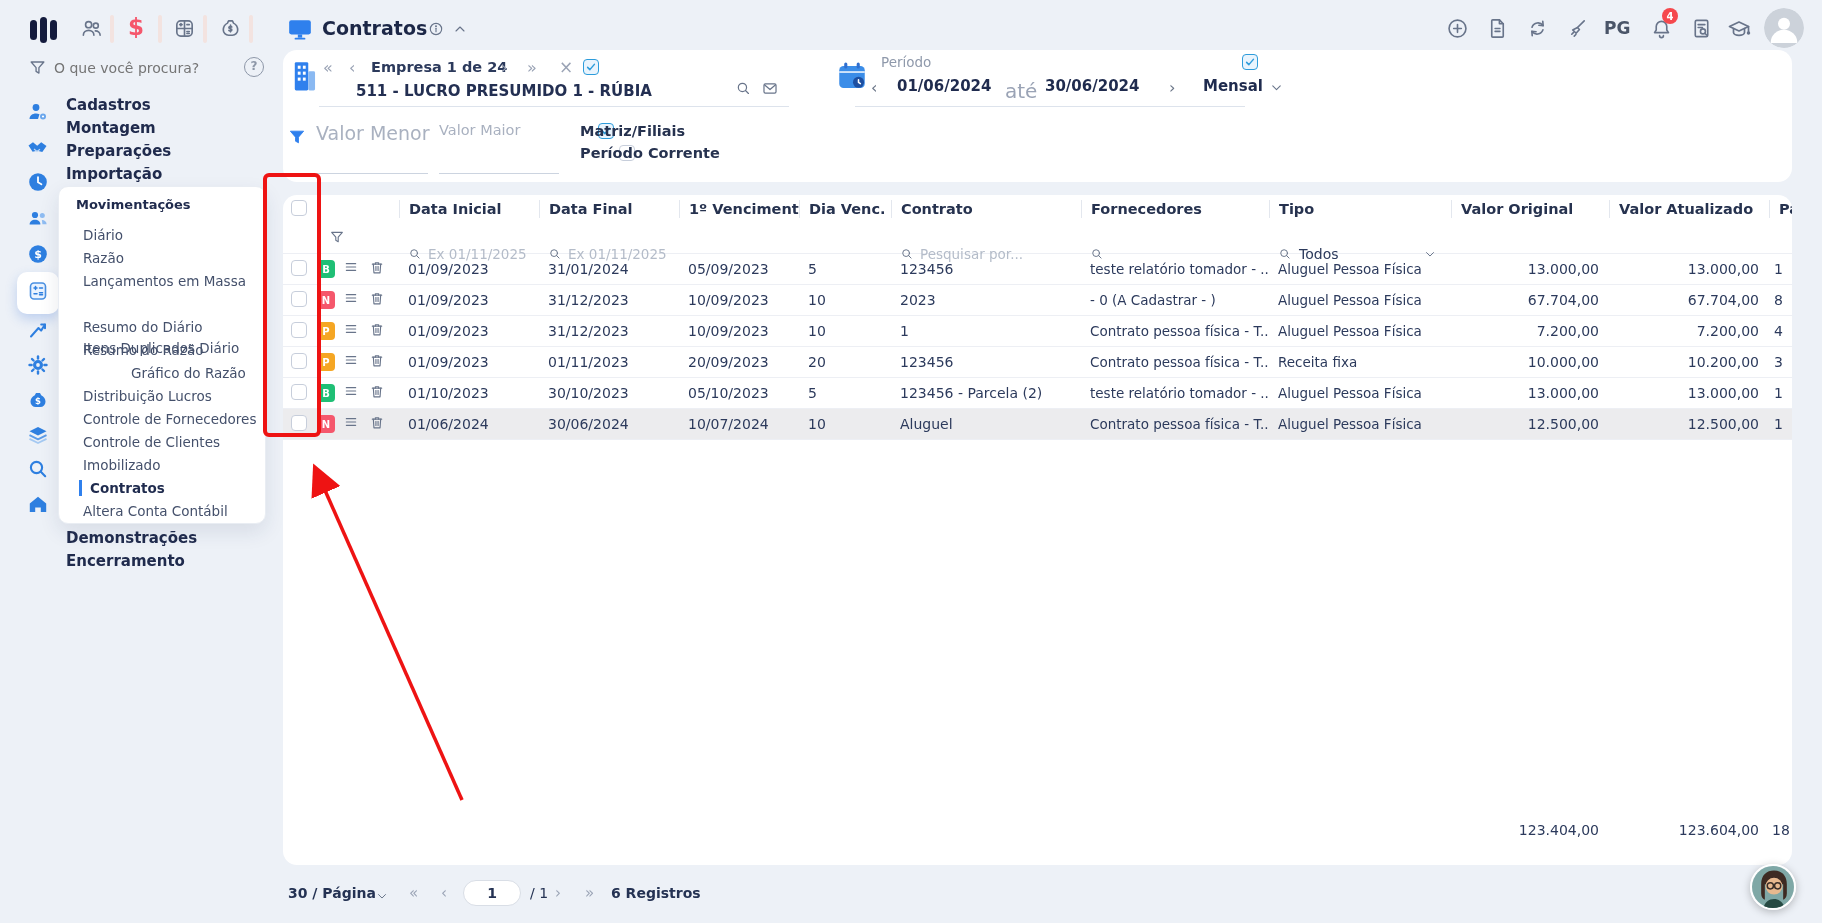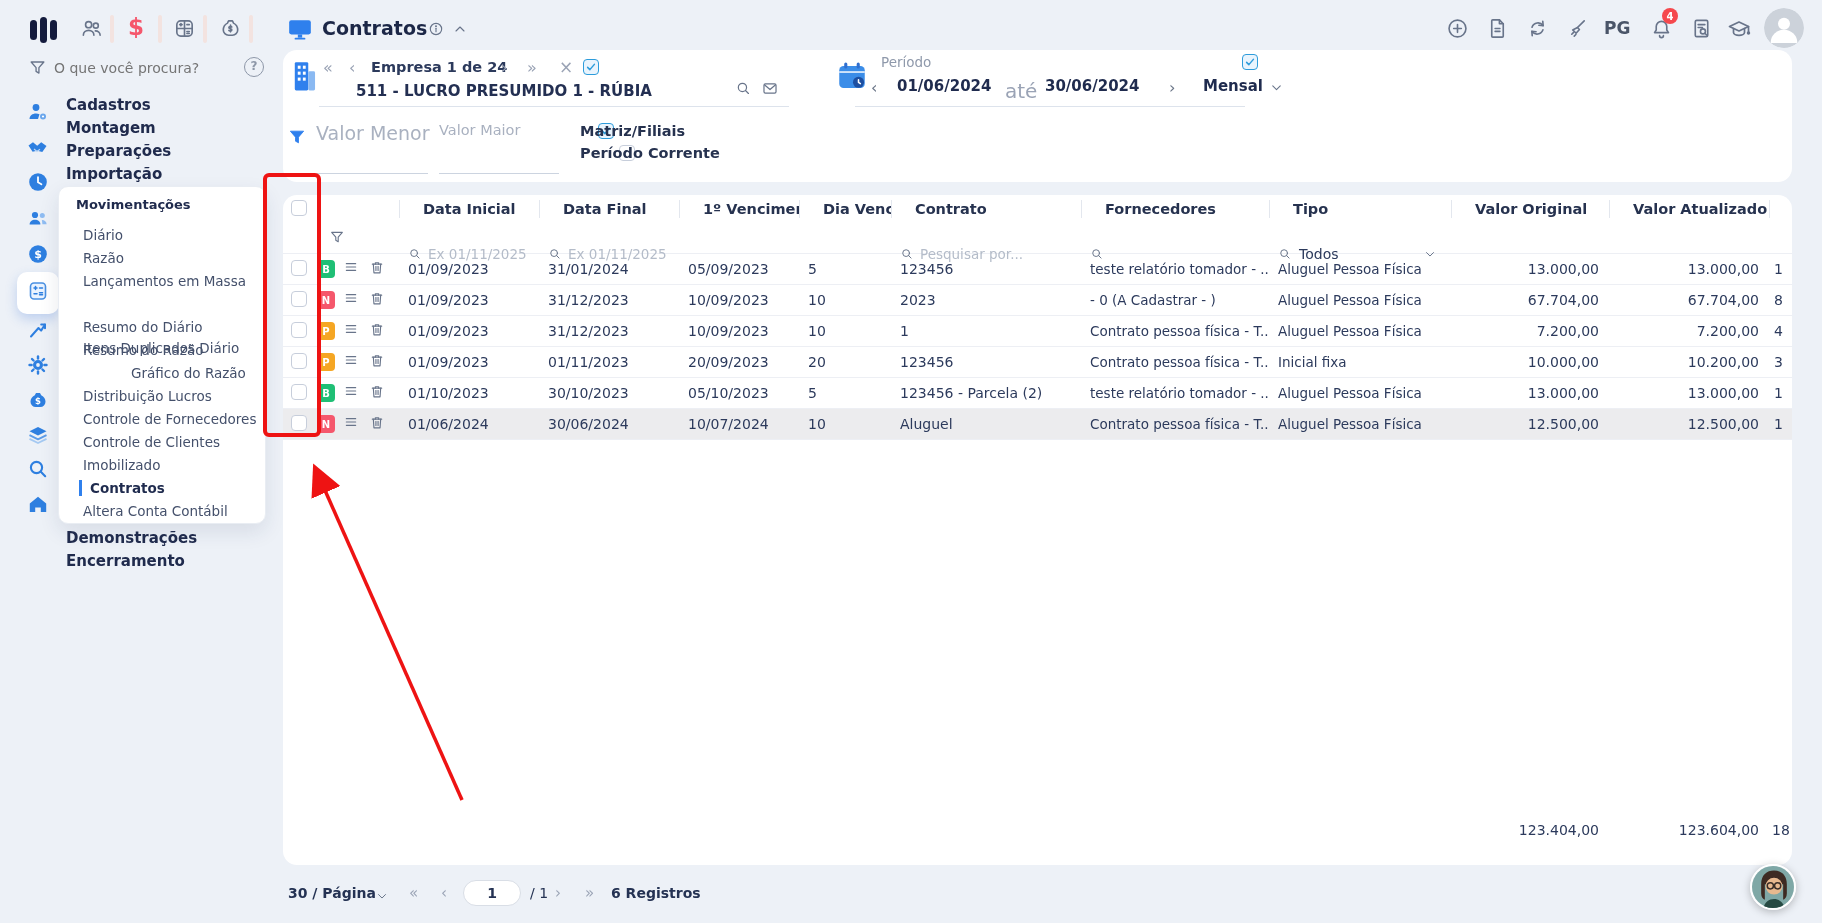--- a/index.html
+++ b/index.html
@@ -12,21 +12,21 @@
   .popup { position:absolute; left:58px; top:186px; width:208px; height:338px; background:#fff; border:1px solid #e9edf3; border-radius:10px; box-shadow:0 8px 20px rgba(30,50,90,.10); }
   .popup-item { position:absolute; left:24px; font-size:13.5px; color:#44506b; cursor:pointer; white-space:nowrap; }
   .popup-item.active { color:#1f2b4e; font-weight:600; padding-left:8px; border-left:3px solid #2f80ed; left:20px; }
   .card { position:absolute; background:#fff; border-radius:14px; }
   .uline { position:absolute; height:1px; background:#dde3ec; }
   .ph { color:#a9b1c0; }
   .cbx { width:16px; height:16px; border-radius:4px; border:1.5px solid #c7cedb; background:#fff; display:inline-block; position:relative; }
   .cbx.on { border-color:#2d9cdb; background:#e9f4fd; }
   .cbx.on svg { position:absolute; left:1px; top:1px; }
   .grid { display:grid; grid-template-columns:34px 26px 26px 30px 140px 140px 120px 92px 190px 188px 182px 158px 160px 40px; align-items:center; }
-  .hcell { font-size:14.5px; font-weight:600; color:#26324f; padding-left:23px; white-space:nowrap; overflow:hidden; }
+  .hcell { font-size:14.5px; font-weight:600; color:#26324f; padding-left:9px; white-space:nowrap; overflow:hidden; }
   .hsep { border-left:1px solid #e3e7ee; height:18px; line-height:18px; }
   .cell { font-size:14px; color:#2c3a5c; white-space:nowrap; overflow:hidden; padding-left:9px; }
   .cell.sm { font-size:13.5px; }
   .cell.num { text-align:right; padding-right:10px; }
   .trow { height:31px; border-top:1px solid #edeff4; }
   .trow.shade { background:#ececee; }
   .badge { width:18px; height:18px; border-radius:4px; color:#fff; font-size:10px; font-weight:700; display:flex; align-items:center; justify-content:center; }
   .badge[data-k="B"] { background:#1fbf75; }
   .badge[data-k="N"] { background:#f5576c; }
   .badge[data-k="P"] { background:#f5a623; }
@@ -581,21 +581,21 @@
               <line x1="10.4" y1="10.5" x2="10.4" y2="16.5"></line>
               <line x1="13.6" y1="10.5" x2="13.6" y2="16.5"></line>
             </g>
           </svg></span></div>
     <div class="cell">01/09/2023</div>
     <div class="cell">01/11/2023</div>
     <div class="cell">20/09/2023</div>
     <div class="cell">20</div>
     <div class="cell">123456</div>
     <div class="cell sm">Contrato pessoa física - T...</div>
-    <div class="cell sm">Inicial fixa</div>
+    <div class="cell sm">Receita fixa</div>
     <div class="cell num">10.000,00</div>
     <div class="cell num">10.200,00</div>
     <div class="cell" style="padding-left:5px;">3</div>
   </div>
   <div class="grid trow">
     <div class="cell" style="padding-left:8px;"><span class="cbx"></span></div>
     <div>
         <span class="badge" data-k="B">B</span>
       </div>
     <div><span><svg width="16" height="16" viewBox="0 0 24 24">

